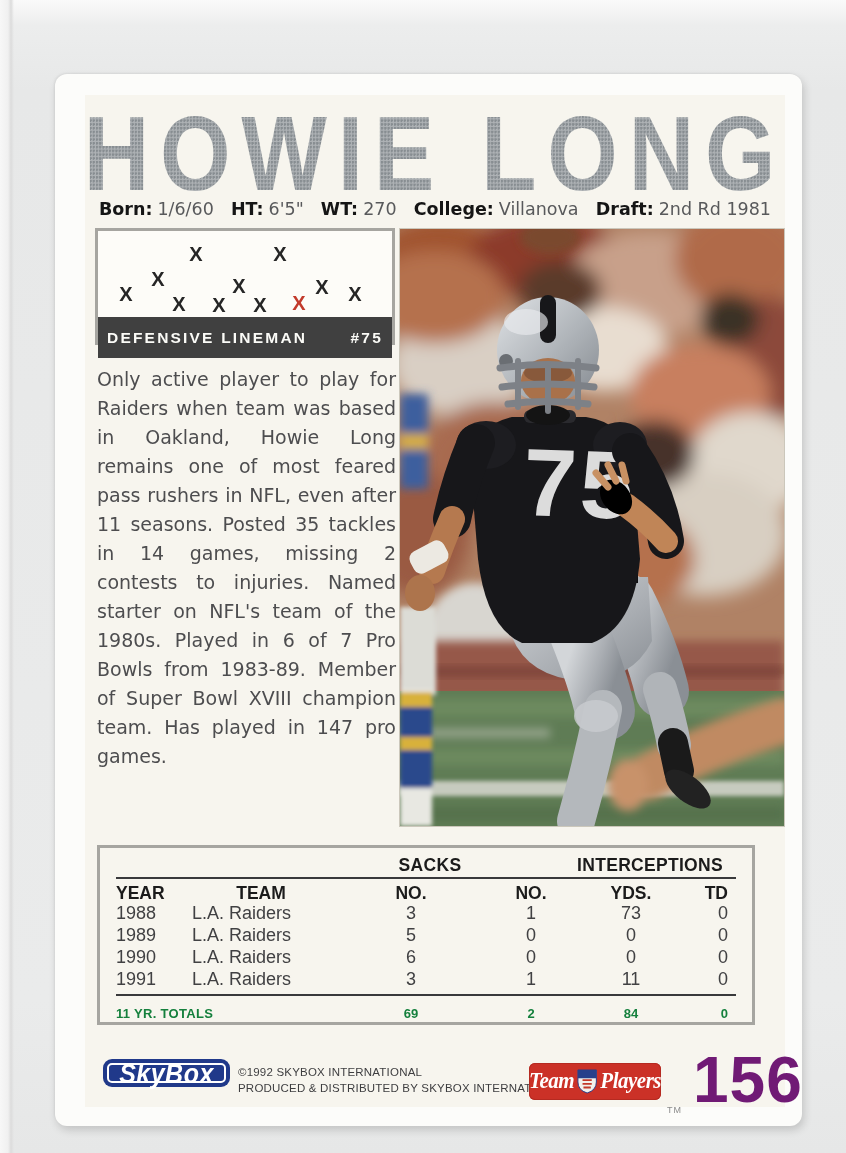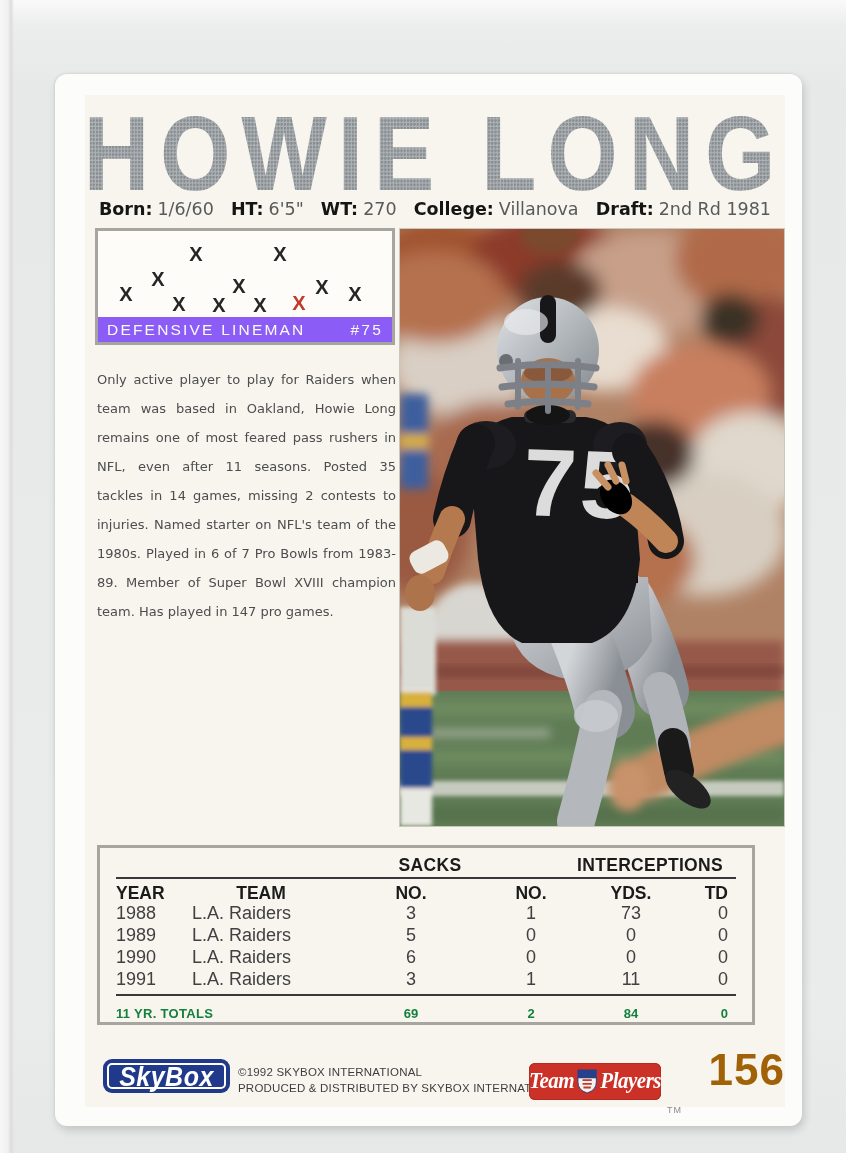--- a/index.html
+++ b/index.html
@@ -25,26 +25,26 @@
     font-size:17.5px;color:#58595b;font-family:"DejaVu Sans",sans-serif;white-space:nowrap;}
   .bio b{color:#151515;font-weight:700;margin-right:5px;}
 
   
   .diagram{position:absolute;left:10px;top:133px;width:300px;height:117px;box-sizing:border-box;
     border:3px solid #a6a5a0;background:#fdfcf8;}
   .marks{position:relative;width:100%;height:86px;}
   .xmark{position:absolute;transform:translate(-50%,-50%);font-weight:700;font-size:20px;color:#262626;
     font-family:"Liberation Sans",sans-serif;}
   .xmark.red{color:#c23a2b;}
-  .banner{height:25px;background:#8b5cf6;display:flex;justify-content:space-between;align-items:center;
-    padding:0 9px;color:#fbfbf7;font-weight:400;font-size:15.5px;letter-spacing:2.2px;white-space:nowrap;}
+  .banner{height:25px;background:#404040;display:flex;justify-content:space-between;align-items:center;
+    padding:8px 9px;color:#fbfbf7;font-weight:700;font-size:15.5px;letter-spacing:2.2px;white-space:nowrap;}
 
   
   .desc{position:absolute;left:12px;top:270px;width:299px;font-family:"DejaVu Sans",sans-serif;
-    font-size:13px;line-height:29px;color:#4d4d4f;text-align:justify;}
+    font-size:19px;line-height:29px;color:#4d4d4f;text-align:justify;}
 
   
   .photo{position:absolute;left:314px;top:133px;width:384px;height:597px;overflow:hidden;
     border:1px solid #cbc7bb;box-sizing:content-box;background:#b98f78;}
   .photo svg{display:block;}
 
   
   .stats{position:absolute;left:12px;top:750px;width:658px;height:180px;box-sizing:border-box;
     border:3px solid #a6a5a0;background:#f7f5ee;padding:7px 16px 6px 16px;}
   .group-row{position:relative;height:18px;font-weight:700;font-size:17.5px;color:#1b1b1b;}
@@ -57,37 +57,37 @@
   .vals .c{height:22px;line-height:22px;font-size:18px;color:#414143;}
   .c0{text-align:left;}
   .c1{text-align:center;}
   .vals .c1{text-align:left;padding-left:16px;}
   .c2,.c3,.c4{text-align:center;}
   .c5{text-align:right;padding-right:8px;}
   .totals{height:26px;font-weight:700;font-size:13px;color:#15803d;}
   .tlabel{grid-column:1/3;text-align:left;letter-spacing:.3px;}
 
   
-  .skybox{position:absolute;left:18px;top:964px;width:127px;height:34px;background:#20398a;
+  .skybox{position:absolute;left:18px;top:964px;width:127px;height:28px;background:#20398a;
     border-radius:9px;box-sizing:border-box;padding:4px;}
   .skybox-inner{width:100%;height:100%;border:2.5px solid #fff;border-radius:5px;box-sizing:border-box;
     display:flex;align-items:center;justify-content:center;}
   .skybox-inner span{color:#fff;font-weight:700;font-style:italic;font-size:25px;letter-spacing:.5px;
     transform:scaleY(1.08);}
   .copyright{position:absolute;left:153px;top:969px;font-size:11.5px;line-height:16px;color:#3e3e40;
     letter-spacing:.2px;white-space:nowrap;}
   .nflpa{position:absolute;left:444px;top:968px;width:132px;height:37px;background:#cb3127;
     border-radius:6px;display:flex;align-items:center;justify-content:center;gap:2px;
     box-shadow:inset 0 0 0 1px #b52a21;}
   .nflpa .word{color:#fff;font-family:"Liberation Serif",serif;font-weight:700;font-style:italic;
     font-size:21px;letter-spacing:-.5px;transform:scaleY(1.05);}
   .nflpa svg{margin:0 1px;}
   .tm{position:absolute;left:582px;top:1010px;font-size:9px;color:#8a8a8a;letter-spacing:1px;}
   .card-number{position:absolute;left:608px;top:953px;width:92px;text-align:right;
-    font-size:44px;font-weight:700;letter-spacing:1px;color:#a16207;line-height:1;}
+    font-size:64px;font-weight:700;letter-spacing:1px;color:#701a75;line-height:1;}
 </style>
 </head>
 <body>
 
 <div class="scene">
   <div class="card">
     <div class="card-inner">
 
       <h1 class="title">HOWIE LONG</h1>
 

